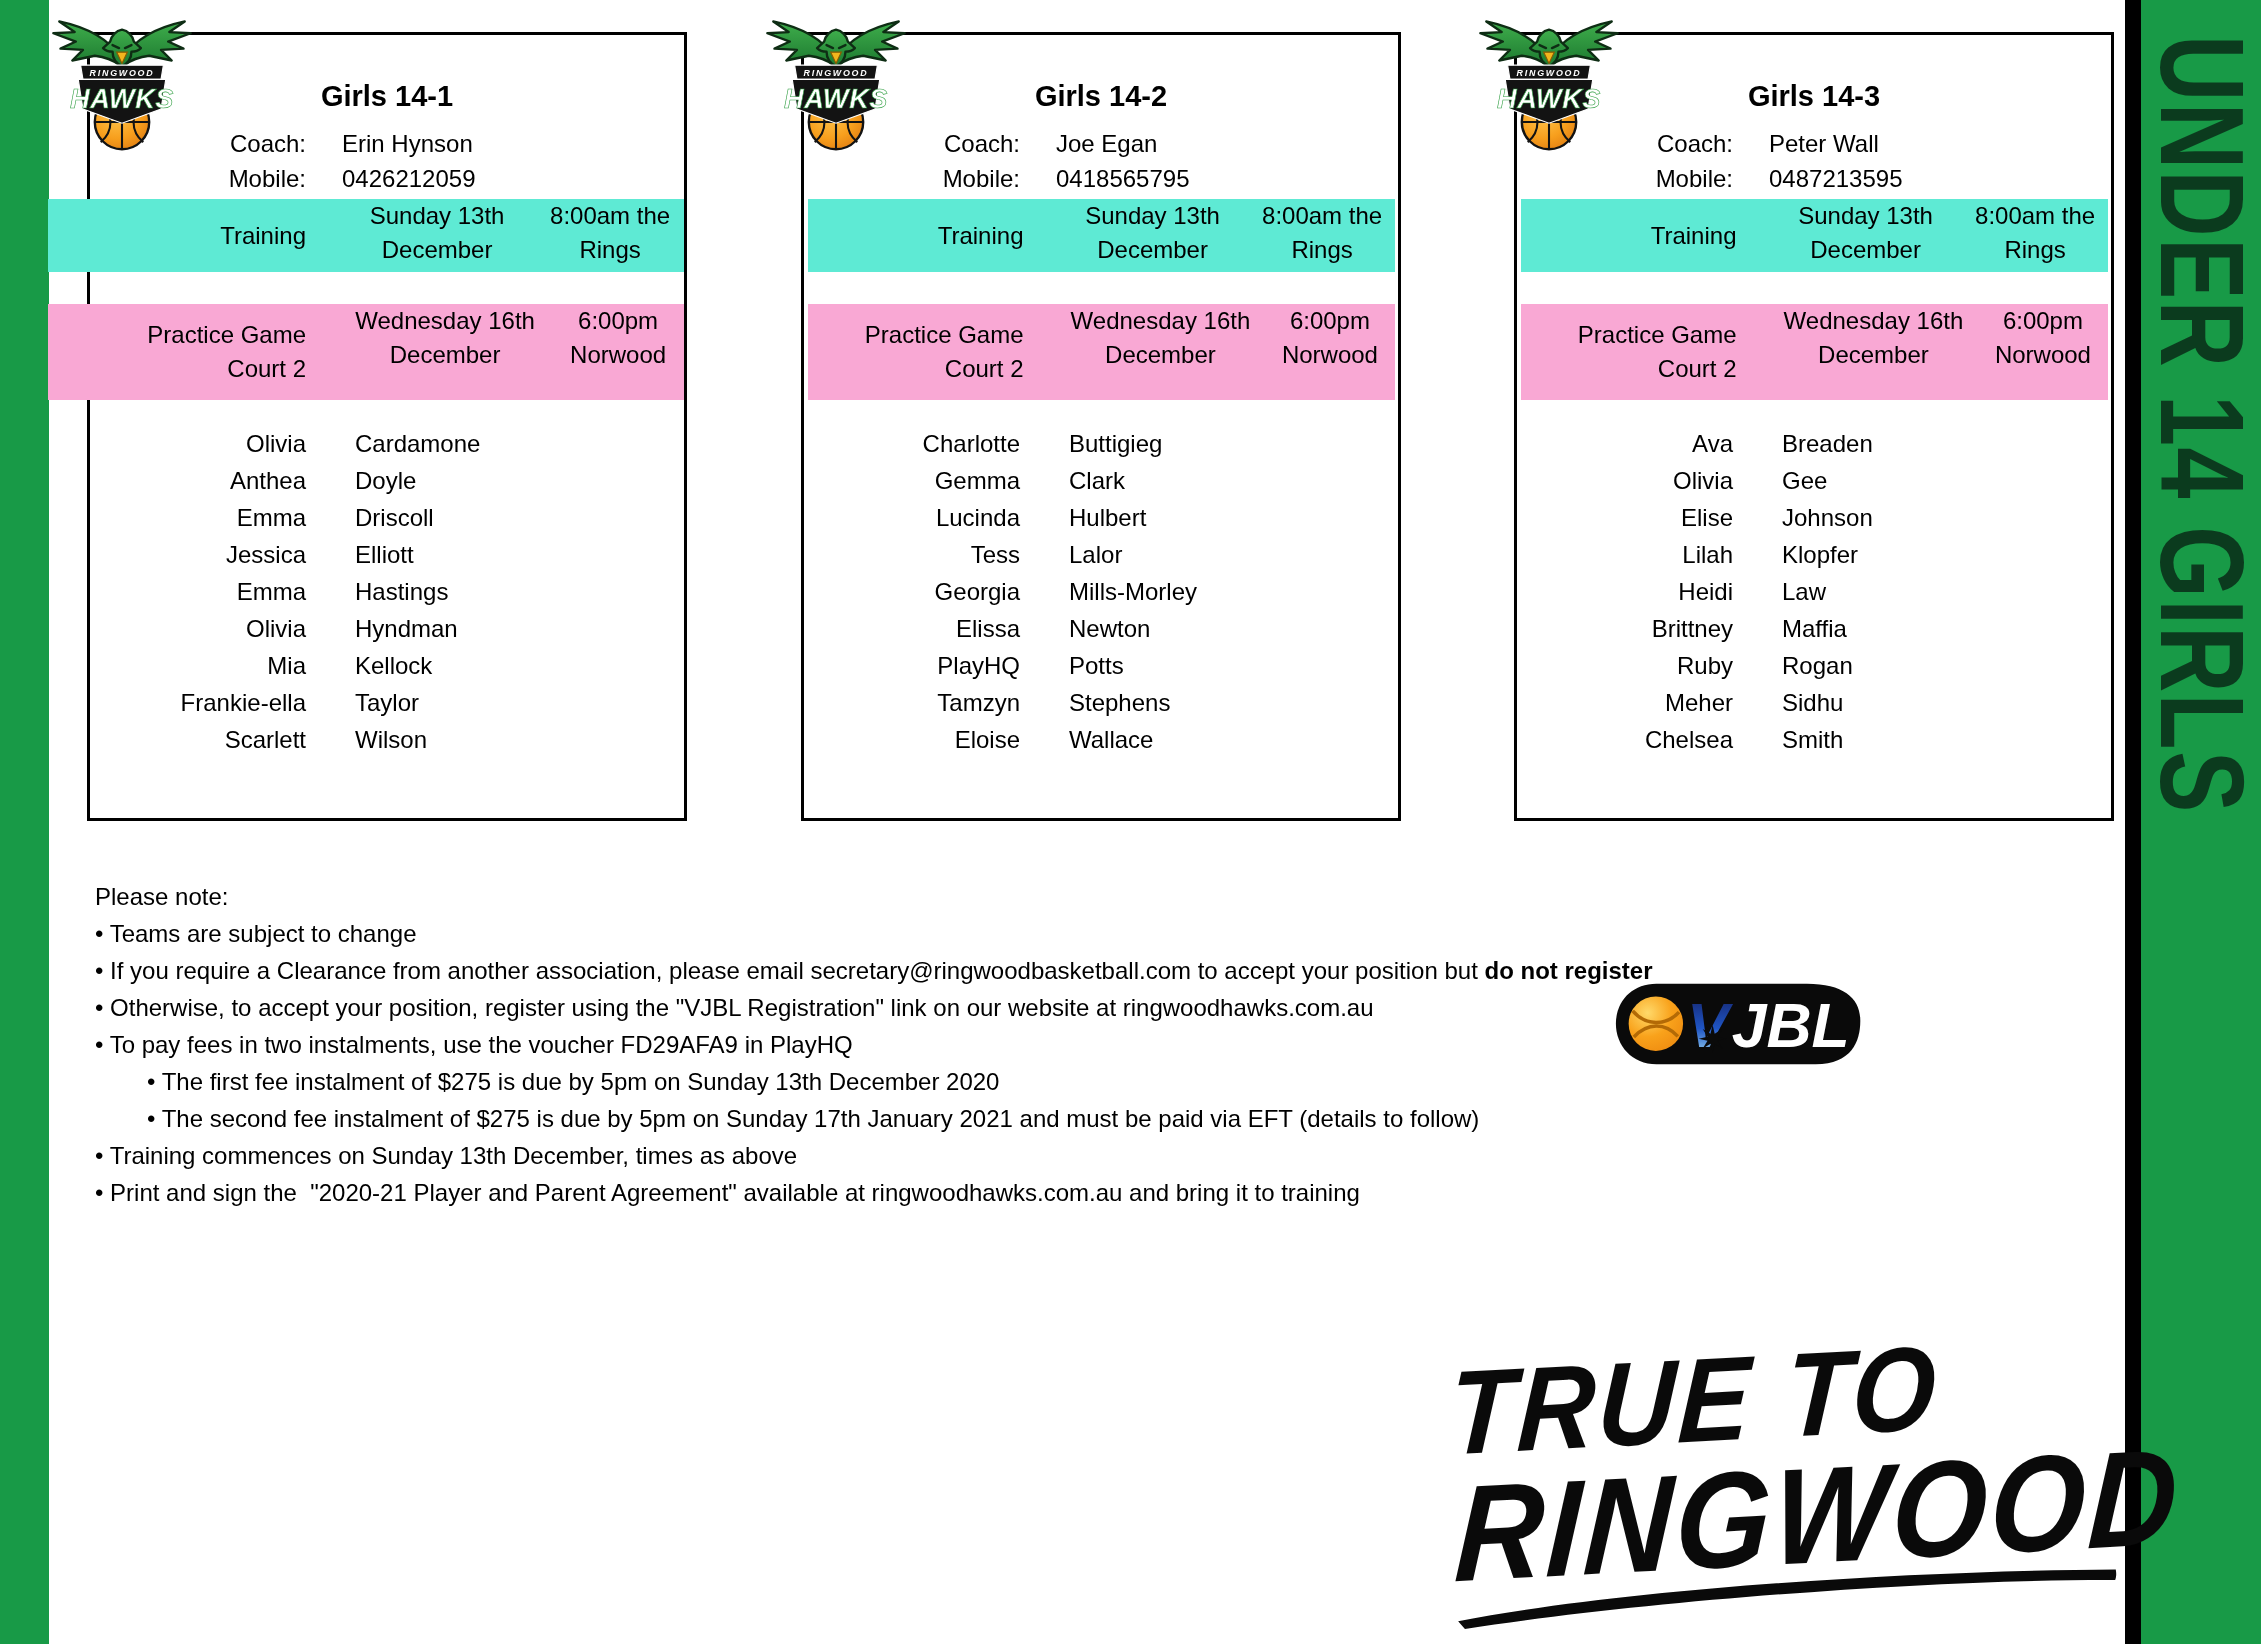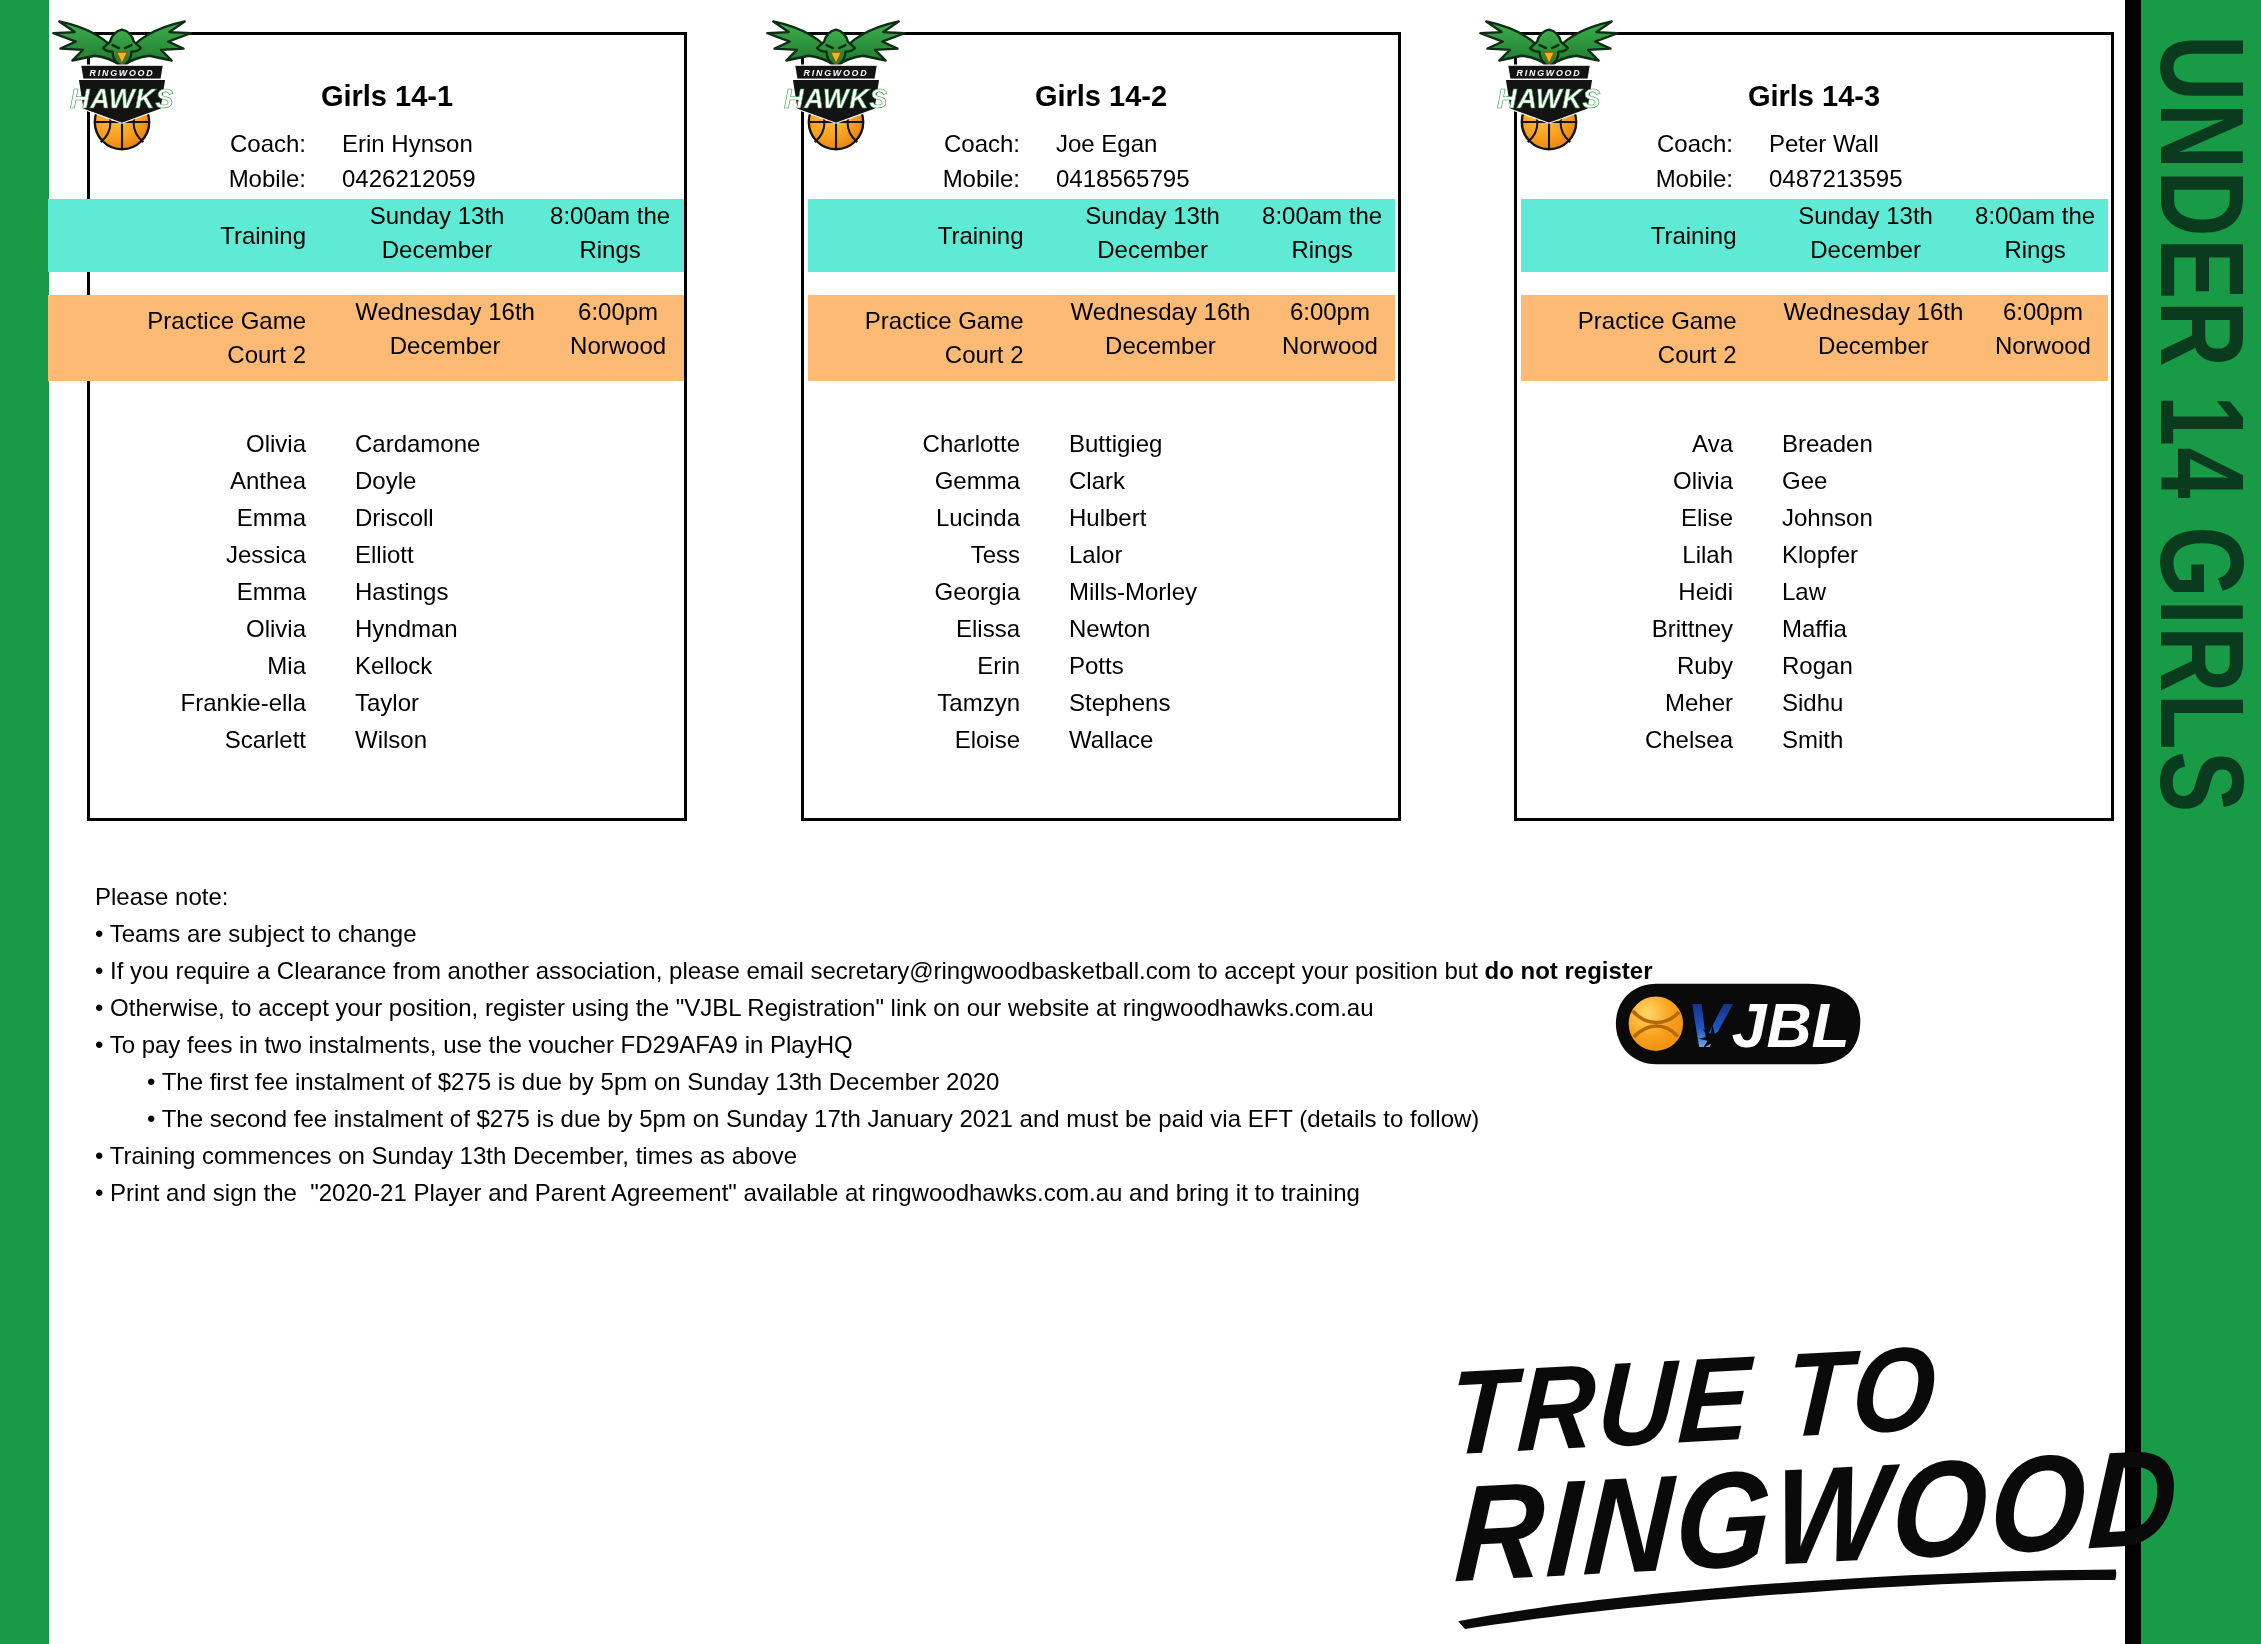--- a/index.html
+++ b/index.html
@@ -54,21 +54,21 @@
   }
   .row-coach  { top:94px; }
   .row-mobile { top:129px; }
 
   .band {
     position:absolute; left:3.5px; right:3.5px;
     display:flex; align-items:stretch;
   }
   .card-1 .band { left:-42px; right:0; padding-left:42px; }
   .band-training { top:164px; height:73px; background:#5eead4; }
-  .band-practice { top:260px; height:86px; background:#fdba74; }
+  .band-practice { top:269px; height:96px; background:#f9a8d4; }
   .cell-label {
     width:216px; text-align:right;
     display:flex; flex-direction:column; justify-content:center;
     font-size:24px; line-height:34px;
   }
   .cell-value {
     flex:1; text-align:center; padding-left:32px;
     display:flex; flex-direction:row; justify-content:center;
     font-size:24px; line-height:34px;
   }
@@ -285,21 +285,21 @@
       </div>
         <div class="player-row">
         <span class="pfirst">Georgia</span>
         <span class="plast">Mills-Morley</span>
       </div>
         <div class="player-row">
         <span class="pfirst">Elissa</span>
         <span class="plast">Newton</span>
       </div>
         <div class="player-row">
-        <span class="pfirst">Erin</span>
+        <span class="pfirst">PlayHQ</span>
         <span class="plast">Potts</span>
       </div>
         <div class="player-row">
         <span class="pfirst">Tamzyn</span>
         <span class="plast">Stephens</span>
       </div>
         <div class="player-row">
         <span class="pfirst">Eloise</span>
         <span class="plast">Wallace</span>
       </div>

